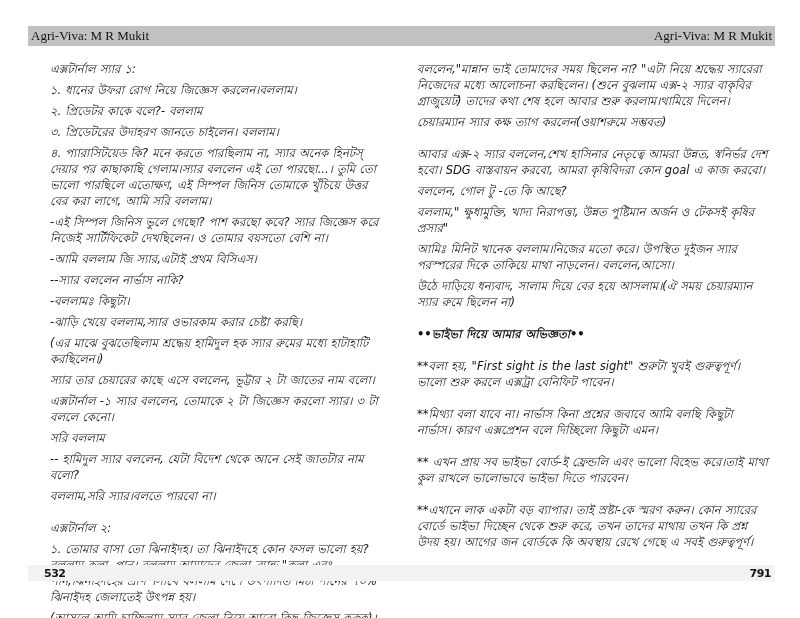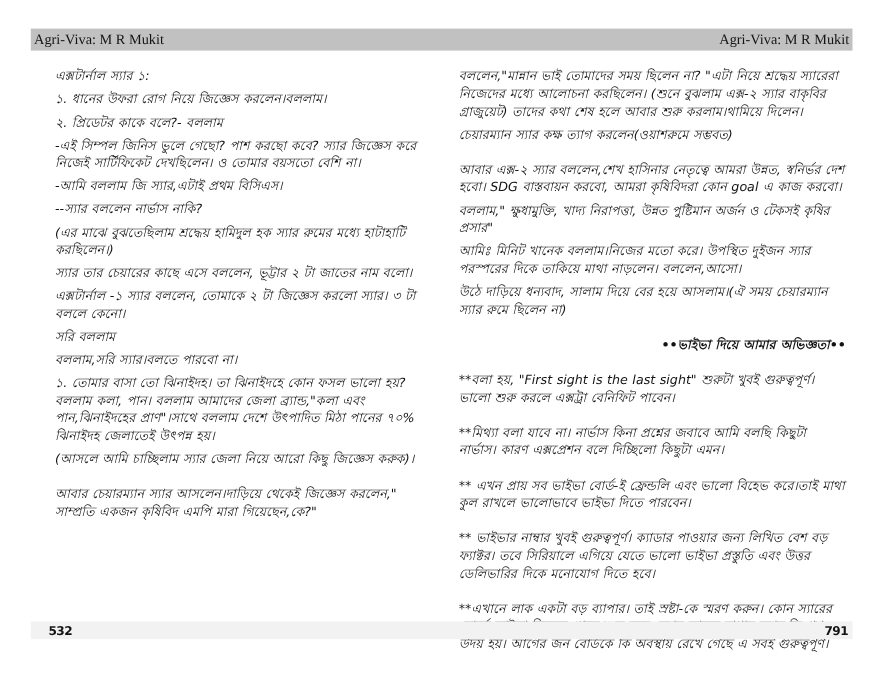--- a/index.html
+++ b/index.html
@@ -25,21 +25,21 @@
     position:absolute;top:56px;
     font-family:"DejaVu Sans",sans-serif;
     font-size:11.5px;line-height:16px;color:var(--ink);
     text-align:left;word-spacing:0.5px;
   }
   .col-left{left:45px;width:341px;}
   .col-right{left:412px;width:362px;}
 
   .para{margin:5px;font-style:italic;}
   .para.gap{margin-top:16px;}
-  .para.bold{font-weight:bold;text-align:right;}
+  .para.bold{font-weight:bold;}
 
   .footer-bar{
     position:absolute;left:28px;top:565px;width:747px;height:16px;
     background:var(--footer-bar);
     display:flex;justify-content:space-between;align-items:center;
     padding:0 4px 0 16px;box-sizing:border-box;
     font-family:"DejaVu Sans",sans-serif;
     font-size:11px;font-weight:bold;color:var(--ink);
     letter-spacing:-0.5px;
   }
@@ -51,45 +51,51 @@
 
   <div class="header-bar">
     <span>Agri-Viva: M R Mukit</span>
     <span>Agri-Viva: M R Mukit</span>
   </div>
 
   <div class="col col-left">
       <p class="para">এক্সটার্নাল স্যার ১:</p>
       <p class="para">১. ধানের উফরা রোগ নিয়ে জিজ্ঞেস করলেন।বললাম।</p>
       <p class="para">২. প্রিডেটর কাকে বলে?- বললাম</p>
+      <p class="para">৩. প্রিডেটরের উদাহরণ জানতে চাইলেন। বললাম।</p>
+      <p class="para">৪. প্যারাসিটয়েড কি? মনে করতে পারছিলাম না, স্যার অনেক হিনটস্ দেয়ার পর কাছাকাছি গেলাম।স্যার বললেন এই তো পারছো...। তুমি তো ভালো পারছিলে এতোক্ষণ, এই সিম্পল জিনিস তোমাকে খুঁচিয়ে উত্তর বের করা লাগে, আমি সরি বললাম।</p>
       <p class="para">-এই সিম্পল জিনিস ভুলে গেছো? পাশ করছো কবে? স্যার জিজ্ঞেস করে নিজেই সার্টিফিকেট দেখছিলেন। ও তোমার বয়সতো বেশি না।</p>
       <p class="para">-আমি বললাম জি স্যার,এটাই প্রথম বিসিএস।</p>
       <p class="para">--স্যার বললেন নার্ভাস নাকি?</p>
+      <p class="para">-বললামঃ কিছুটা।</p>
+      <p class="para">-ঝাড়ি খেয়ে বললাম,স্যার ওভারকাম করার চেষ্টা করছি।</p>
       <p class="para">(এর মাঝে বুঝতেছিলাম শ্রদ্ধেয় হামিদুল হক স্যার রুমের মধ্যে হাটাহাটি করছিলেন।)</p>
       <p class="para">স্যার তার চেয়ারের কাছে এসে বললেন, ভূট্টার ২ টা জাতের নাম বলো।</p>
       <p class="para">এক্সটার্নাল -১ স্যার বললেন, তোমাকে ২ টা জিজ্ঞেস করলো স্যার। ৩ টা বললে কেনো।</p>
       <p class="para">সরি বললাম</p>
+      <p class="para">-- হামিদুল স্যার বললেন, যেটা বিদেশ থেকে আনে সেই জাতটার নাম বলো?</p>
       <p class="para">বললাম,সরি স্যার।বলতে পারবো না।</p>
+      <p class="para gap">এক্সটার্নাল ২:</p>
       <p class="para">১. তোমার বাসা তো ঝিনাইদহ। তা ঝিনাইদহে কোন ফসল ভালো হয়? বললাম কলা, পান। বললাম আমাদের জেলা ব্র্যান্ড,"কলা এবং পান,ঝিনাইদহের প্রাণ"।সাথে বললাম দেশে উৎপাদিত মিঠা পানের ৭০%  ঝিনাইদহ জেলাতেই উৎপন্ন হয়।</p>
       <p class="para">(আসলে আমি চাচ্ছিলাম স্যার জেলা নিয়ে আরো কিছু জিজ্ঞেস করুক)।</p>
       <p class="para gap">আবার চেয়ারম্যান স্যার আসলেন।দাড়িয়ে থেকেই জিজ্ঞেস করলেন," সাম্প্রতি একজন কৃষিবিদ এমপি মারা গিয়েছেন,কে?"</p>
     </div>
 
   <div class="col col-right">
       <p class="para">বললেন,"মান্নান ভাই তোমাদের সময় ছিলেন না? "এটা নিয়ে শ্রদ্ধেয় স্যারেরা নিজেদের মধ্যে আলোচনা করছিলেন। (শুনে বুঝলাম এক্স-২ স্যার বাকৃবির গ্রাজুয়েট) তাদের কথা শেষ হলে আবার শুরু করলাম।থামিয়ে দিলেন।</p>
       <p class="para">চেয়ারম্যান স্যার কক্ষ ত্যাগ করলেন(ওয়াশরুমে সম্ভবত)</p>
       <p class="para gap">আবার এক্স-২ স্যার বললেন,শেখ হাসিনার নেতৃত্বে আমরা উন্নত, স্বনির্ভর দেশ হবো। SDG বাস্তবায়ন করবো, আমরা কৃষিবিদরা কোন goal এ কাজ করবো।</p>
+      <p class="para">বললেন, গোল টু -তে কি আছে?</p>
       <p class="para">বললাম," ক্ষুধামুক্তি, খাদ্য নিরাপত্তা, উন্নত পুষ্টিমান অর্জন ও টেকসই কৃষির প্রসার"</p>
       <p class="para">আমিঃ মিনিট খানেক বললাম।নিজের মতো করে। উপস্থিত দুইজন স্যার পরস্পরের দিকে তাকিয়ে মাথা নাড়লেন। বললেন,আসো।</p>
       <p class="para">উঠে দাড়িয়ে ধন্যবাদ, সালাম দিয়ে বের হয়ে আসলাম।(ঐ সময় চেয়ারম্যান স্যার রুমে ছিলেন না)</p>
       <p class="para gap bold">••ভাইভা দিয়ে আমার অভিজ্ঞতা••</p>
       <p class="para gap">**বলা হয়, "First sight is the last sight" শুরুটা খুবই গুরুত্বপূর্ণ। ভালো শুরু করলে এক্সট্রা বেনিফিট পাবেন।</p>
       <p class="para gap">**মিথ্যা বলা যাবে না। নার্ভাস কিনা প্রশ্নের জবাবে আমি বলছি কিছুটা নার্ভাস। কারণ এক্সপ্রেশন বলে দিচ্ছিলো কিছুটা এমন।</p>
       <p class="para gap">** এখন প্রায় সব ভাইভা বোর্ড-ই ফ্রেন্ডলি এবং ভালো বিহেভ করে।তাই মাথা কুল রাখলে ভালোভাবে ভাইভা দিতে পারবেন।</p>
-      <p class="para gap">** ভাইভার নাম্বার খুবই গুরুত্বপূর্ণ। ক্যাডার পাওয়ার জন্য লিখিত বেশ বড় ফ্যাক্টর। তবে সিরিয়ালে এগিয়ে যেতে ভালো ভাইভা প্রস্তুতি এবং উত্তর ডেলিভারির দিকে মনোযোগ দিতে হবে।</p>
       <p class="para gap">**এখানে লাক একটা বড় ব্যাপার। তাই স্রষ্টা-কে স্মরণ করুন। কোন স্যারের বোর্ডে ভাইভা দিচ্ছেন থেকে শুরু করে, তখন তাদের মাথায় তখন কি প্রশ্ন উদয় হয়। আগের জন বোর্ডকে কি অবস্থায় রেখে গেছে এ সবই গুরুত্বপূর্ণ।</p>
     </div>
 
   <div class="footer-bar">
     <span>532</span>
     <span>791</span>
   </div>
 
 </div>
 

